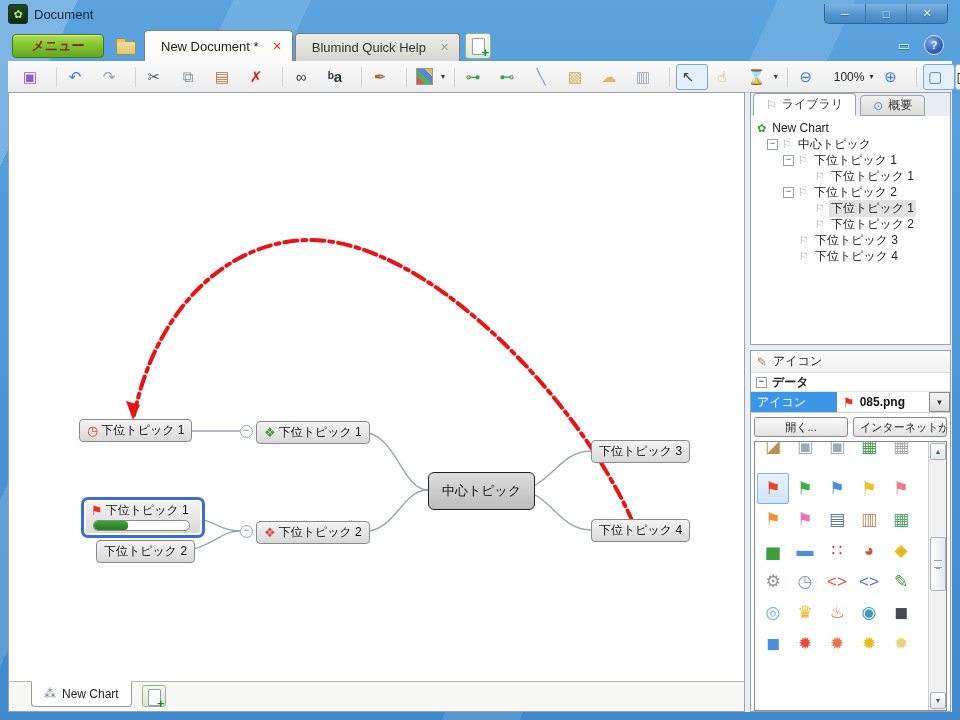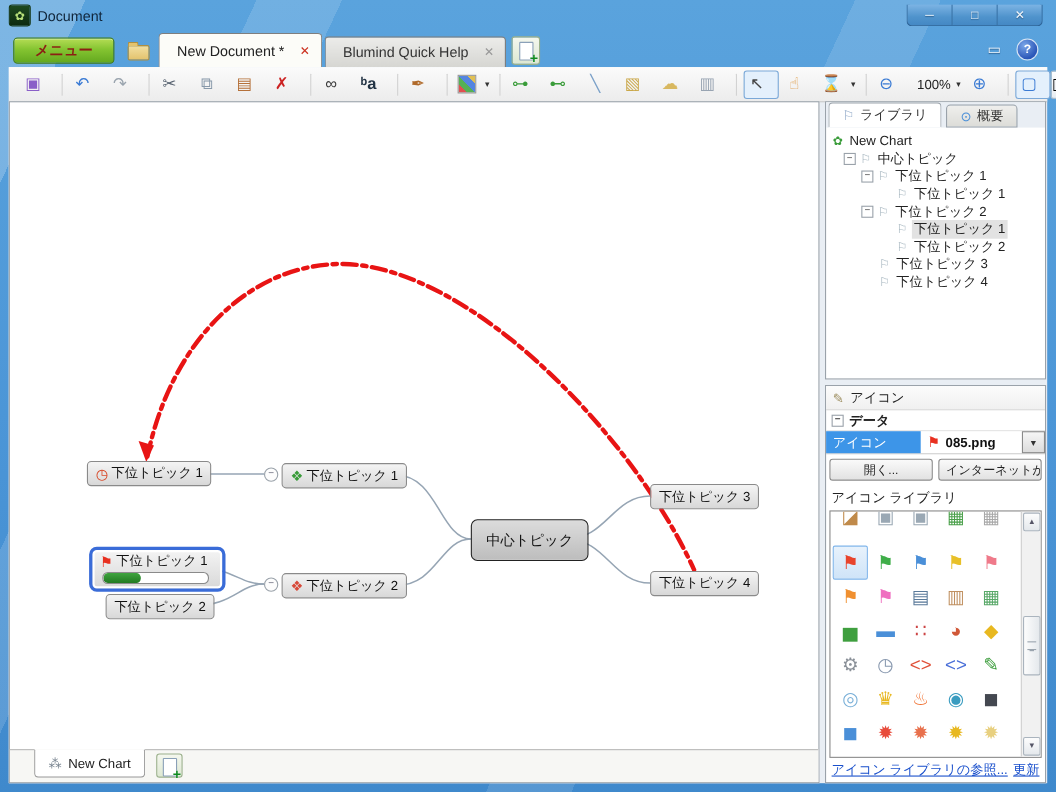--- a/index.html
+++ b/index.html
@@ -562,21 +562,20 @@
       <span>085.png</span>
     </span>
     <span class="propdd">
         <span style="font-size:8px">▼</span>
       </span>
   </div>
   <div class="propbtns">
     <button class="pbtn">開く...</button>
     <button class="pbtn">インターネットから...</button>
   </div>
-  <div class="liblabel">アイコン ライブラリ</div>
   <div class="gridbox">
     <div class="cells">
 
         <span class="cell clip">
           <span class="cg" style="color: rgb(192, 138, 74);">◪</span>
         </span>
 
         <span class="cell clip">
           <span class="cg" style="color: rgb(154, 168, 180);">▣</span>
         </span>
@@ -732,17 +731,13 @@
         <span class="cell clipb">
           
         </span>
       </div>
     <div class="vscroll">
       <span class="varrow up">▲</span>
       <span class="vthumb"></span>
       <span class="varrow down">▼</span>
     </div>
   </div>
-  <div class="libfooter">
-    <a>アイコン ライブラリの参照...</a>
-    <a>更新</a>
-  </div>
 </div>
 
 </body></html>

